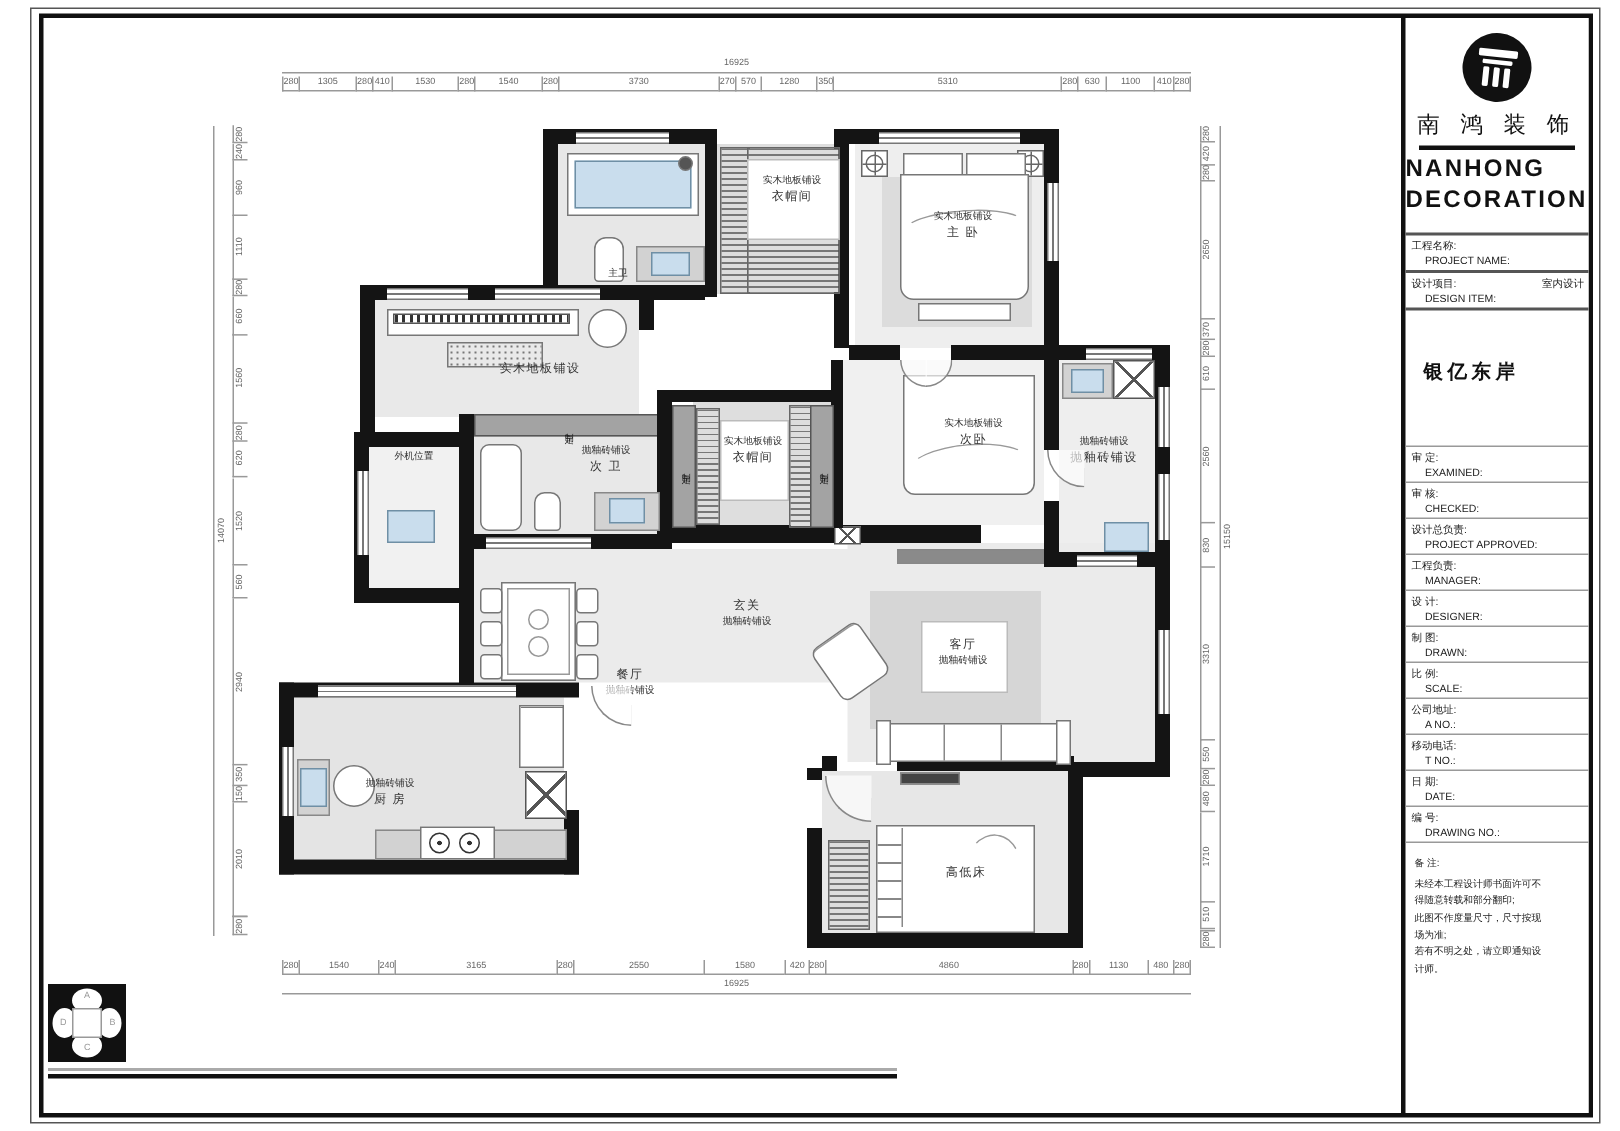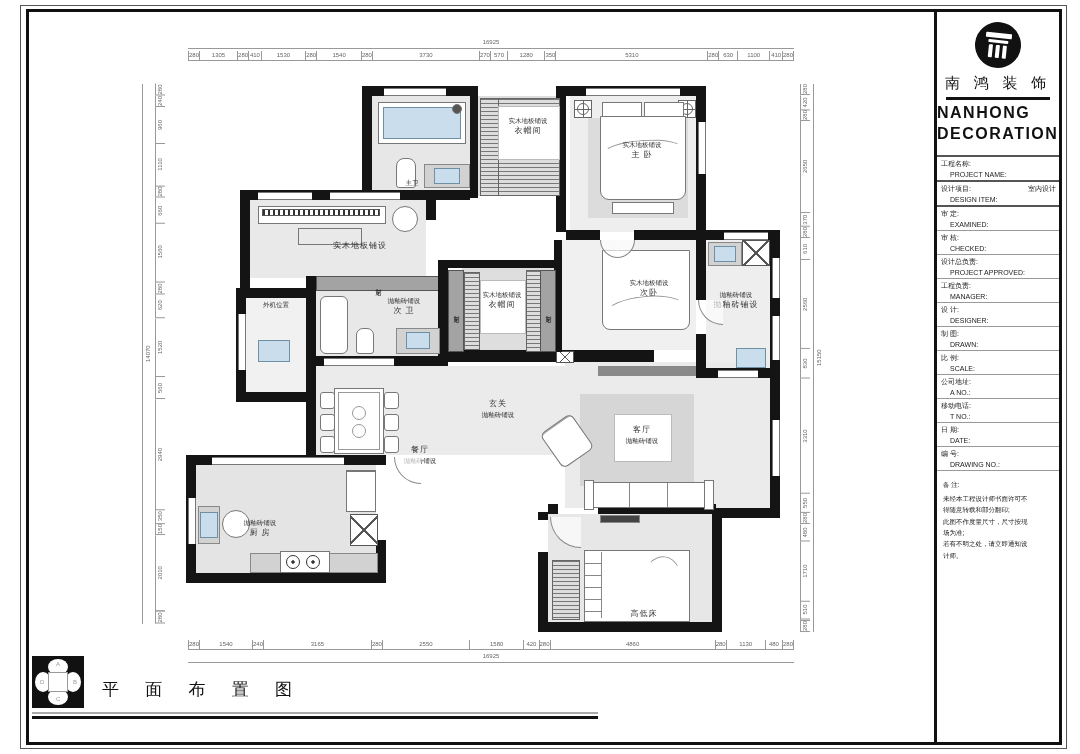--- a/index.html
+++ b/index.html
@@ -365,36 +365,35 @@
     <span class="mat">抛釉砖铺设</span>
       <span class="nm">厨 房</span>
   </div>
 
   <div class="cnt" style="left:600px;top:515px;width:38px;height:6px;background:#444;"></div>
   <div class="door" style="left:550px;top:517px;width:30px;height:30px;"></div>
   <div class="hatch" style="left:552px;top:560px;width:26px;height:58px;"></div>
   <div class="furn" style="left:584px;top:550px;width:104px;height:70px;"></div>
   <div class="ladder" style="left:585px;top:552px;width:16px;height:66px;"></div>
   <div class="arc" style="left:640px;top:556px;width:40px;height:58px;transform:rotate(8deg);"></div>
-  <div class="lab" style="left:614px;top:608px;width:60px;">
+  <div class="lab" style="left:614px;top:576px;width:60px;">
       <span class="nm">高低床</span>
     </div>
 
   <div class="compass">
     <i style="left:16px;top:3px;width:20px;height:16px;"></i>
     <i style="left:16px;top:33px;width:20px;height:16px;"></i>
     <i style="left:3px;top:16px;width:16px;height:20px;"></i>
     <i style="left:33px;top:16px;width:16px;height:20px;"></i>
     <span class="csq"></span>
     <b style="left:24px;top:5px;">A</b>
     <b style="left:41px;top:23px;">B</b>
     <b style="left:24px;top:40px;">C</b>
     <b style="left:8px;top:23px;">D</b>
   </div>
-  <div class="plan-title">平 面 布 置 图</div>
   <div class="tline1"></div>
   <div class="tline2"></div>
 
   <div class="titlecol">
     <div class="logo-wrap">
       <div class="logo-circle">
         <i style="left:10px;top:11px;width:26px;height:5px;"></i>
         <i style="left:13px;top:18px;width:20px;height:3px;"></i>
         <i style="left:14px;top:23px;width:4px;height:13px;"></i>
         <i style="left:21px;top:23px;width:4px;height:13px;"></i>
@@ -415,20 +414,21 @@
           </div>
         <div class="frow-en">PROJECT NAME:</div>
       </div>
       <div class="frow thick">
         <div class="frow-cn">
             <span>设计项目:</span>
             <span class="fval">室内设计</span>
           </div>
         <div class="frow-en">DESIGN ITEM:</div>
       </div>
+      <div class="projbox">银亿东岸</div>
       <div class="frow">
         <div class="frow-cn">
             <span>审  定:</span>
           </div>
         <div class="frow-en">EXAMINED:</div>
       </div>
       <div class="frow">
         <div class="frow-cn">
             <span>审  核:</span>
           </div>

